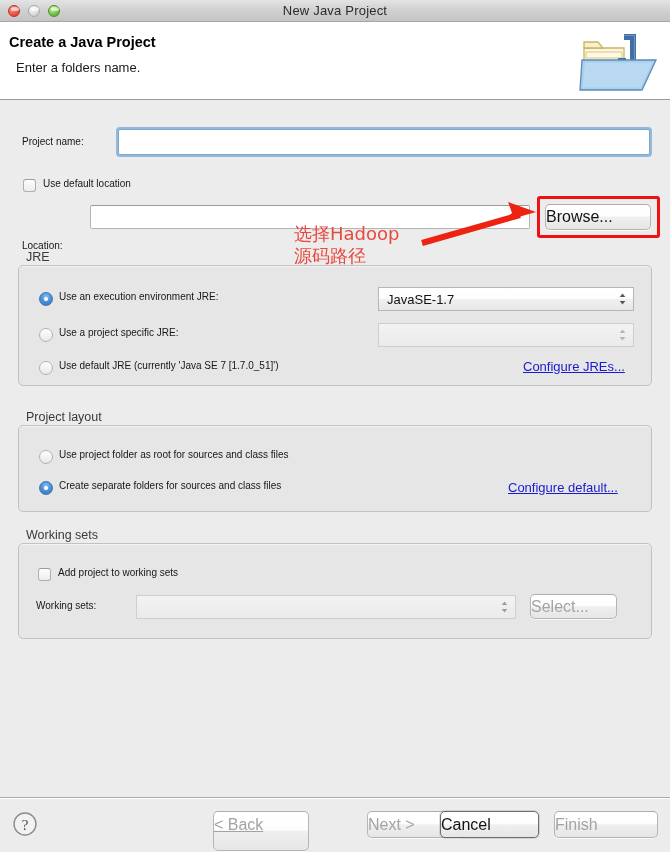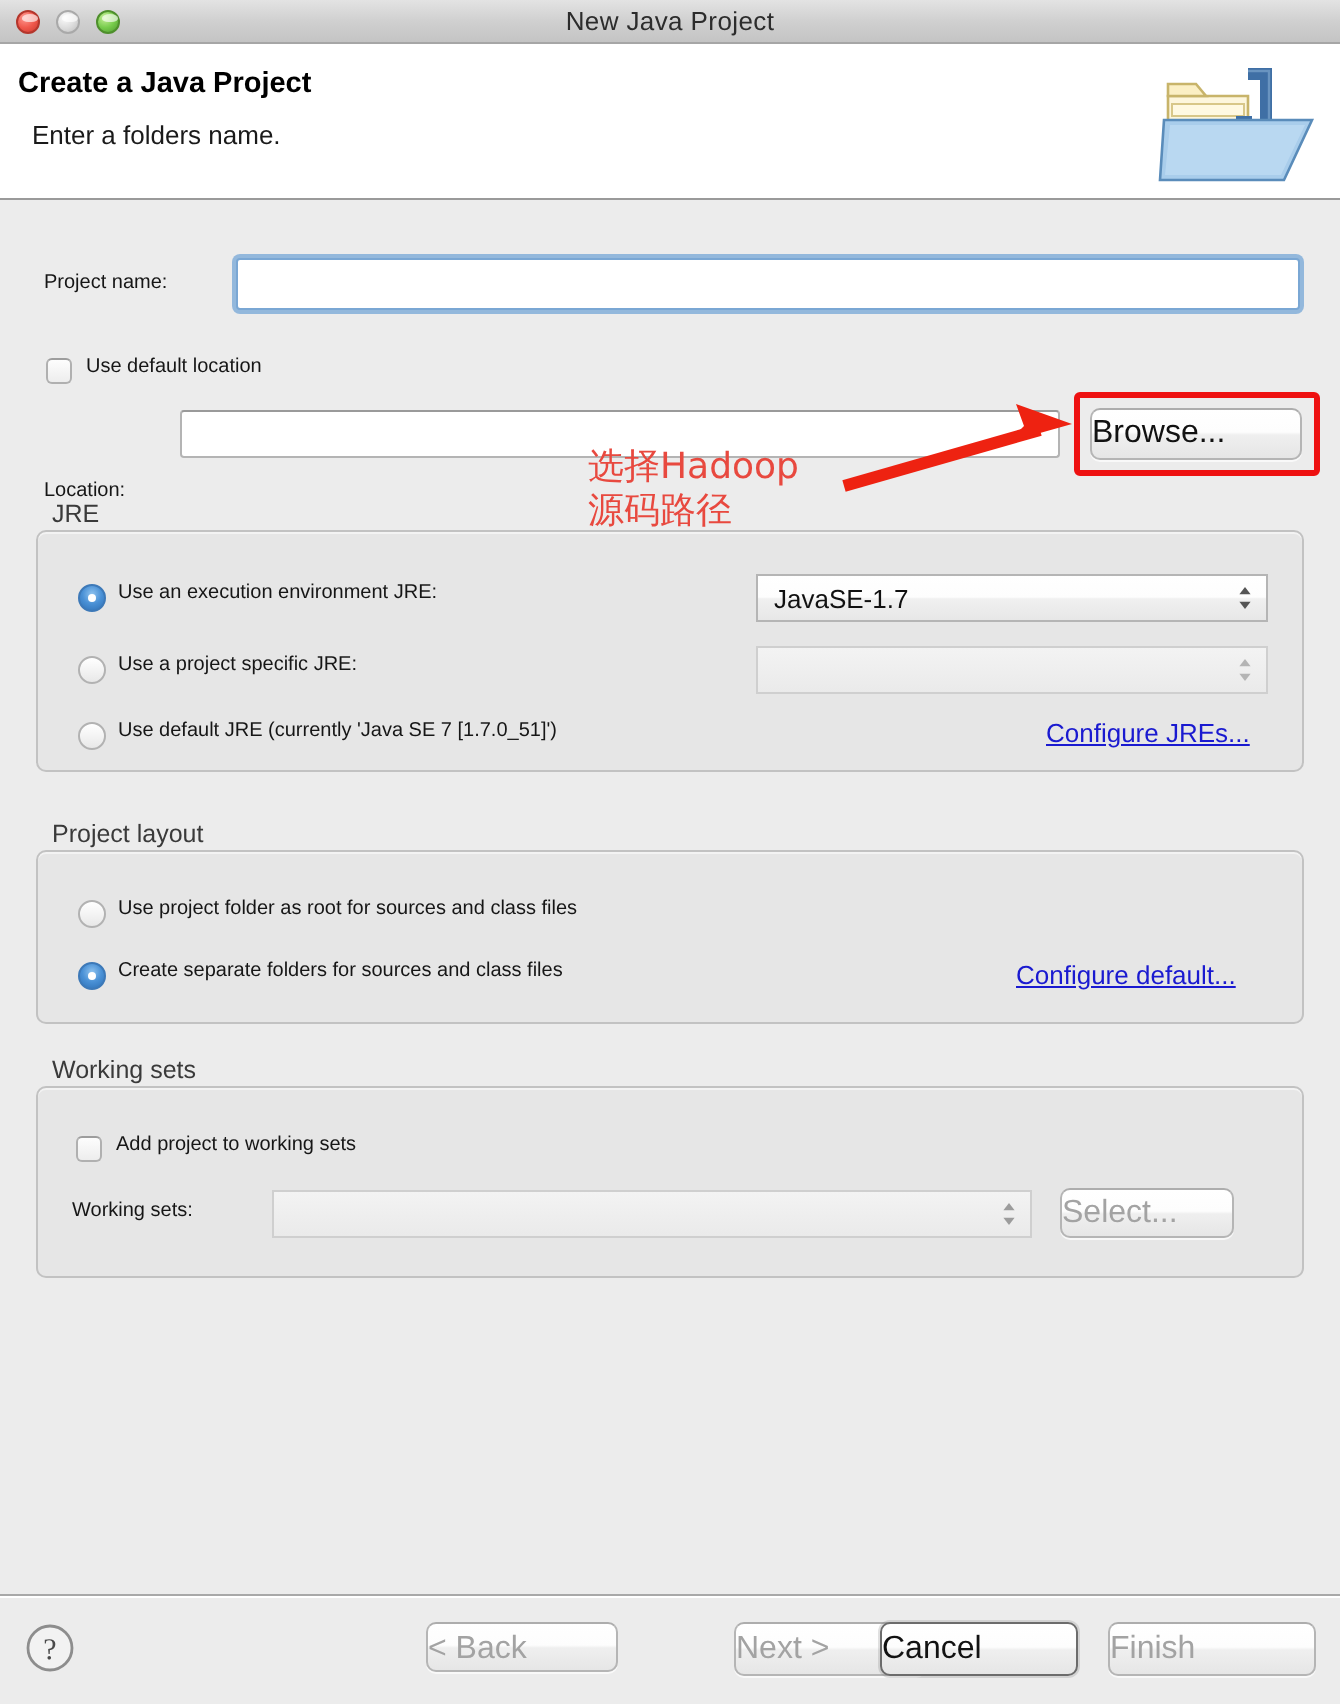--- a/index.html
+++ b/index.html
@@ -382,18 +382,18 @@
 
   <div id="footer">
     <div class="sep-hi"></div>
   </div>
 
   <svg id="help-icon" viewBox="0 0 26 26">
     <circle cx="13" cy="13" r="11" fill="#f2f2f2" stroke="#8d8d8d" stroke-width="1.4"></circle>
     <text x="13" y="18.5" text-anchor="middle" font-family="Liberation Serif, serif" font-size="15" fill="#4a4a4a">?</text>
   </svg>
 
-  <div class="btn disabled" style="left:213px; top:811px; width:96px; height:25px; line-height:25px;">&lt; Back</div>
+  <div class="btn disabled" style="left:213px; top:811px; width:96px; height:40px; line-height:25px;text-decoration:underline;">&lt; Back</div>
   <div class="btn disabled" style="left:323px; top:811px; width:96px; height:27px; line-height:25px;margin-left:44px;">Next &gt;</div>
   <div class="btn default" style="left:440px; top:811px; width:99px; height:27px; line-height:25px;">Cancel</div>
   <div class="btn disabled" style="left:554px; top:811px; width:104px; height:27px; line-height:25px;">Finish</div>
 
 </div>
 
 </body></html>

